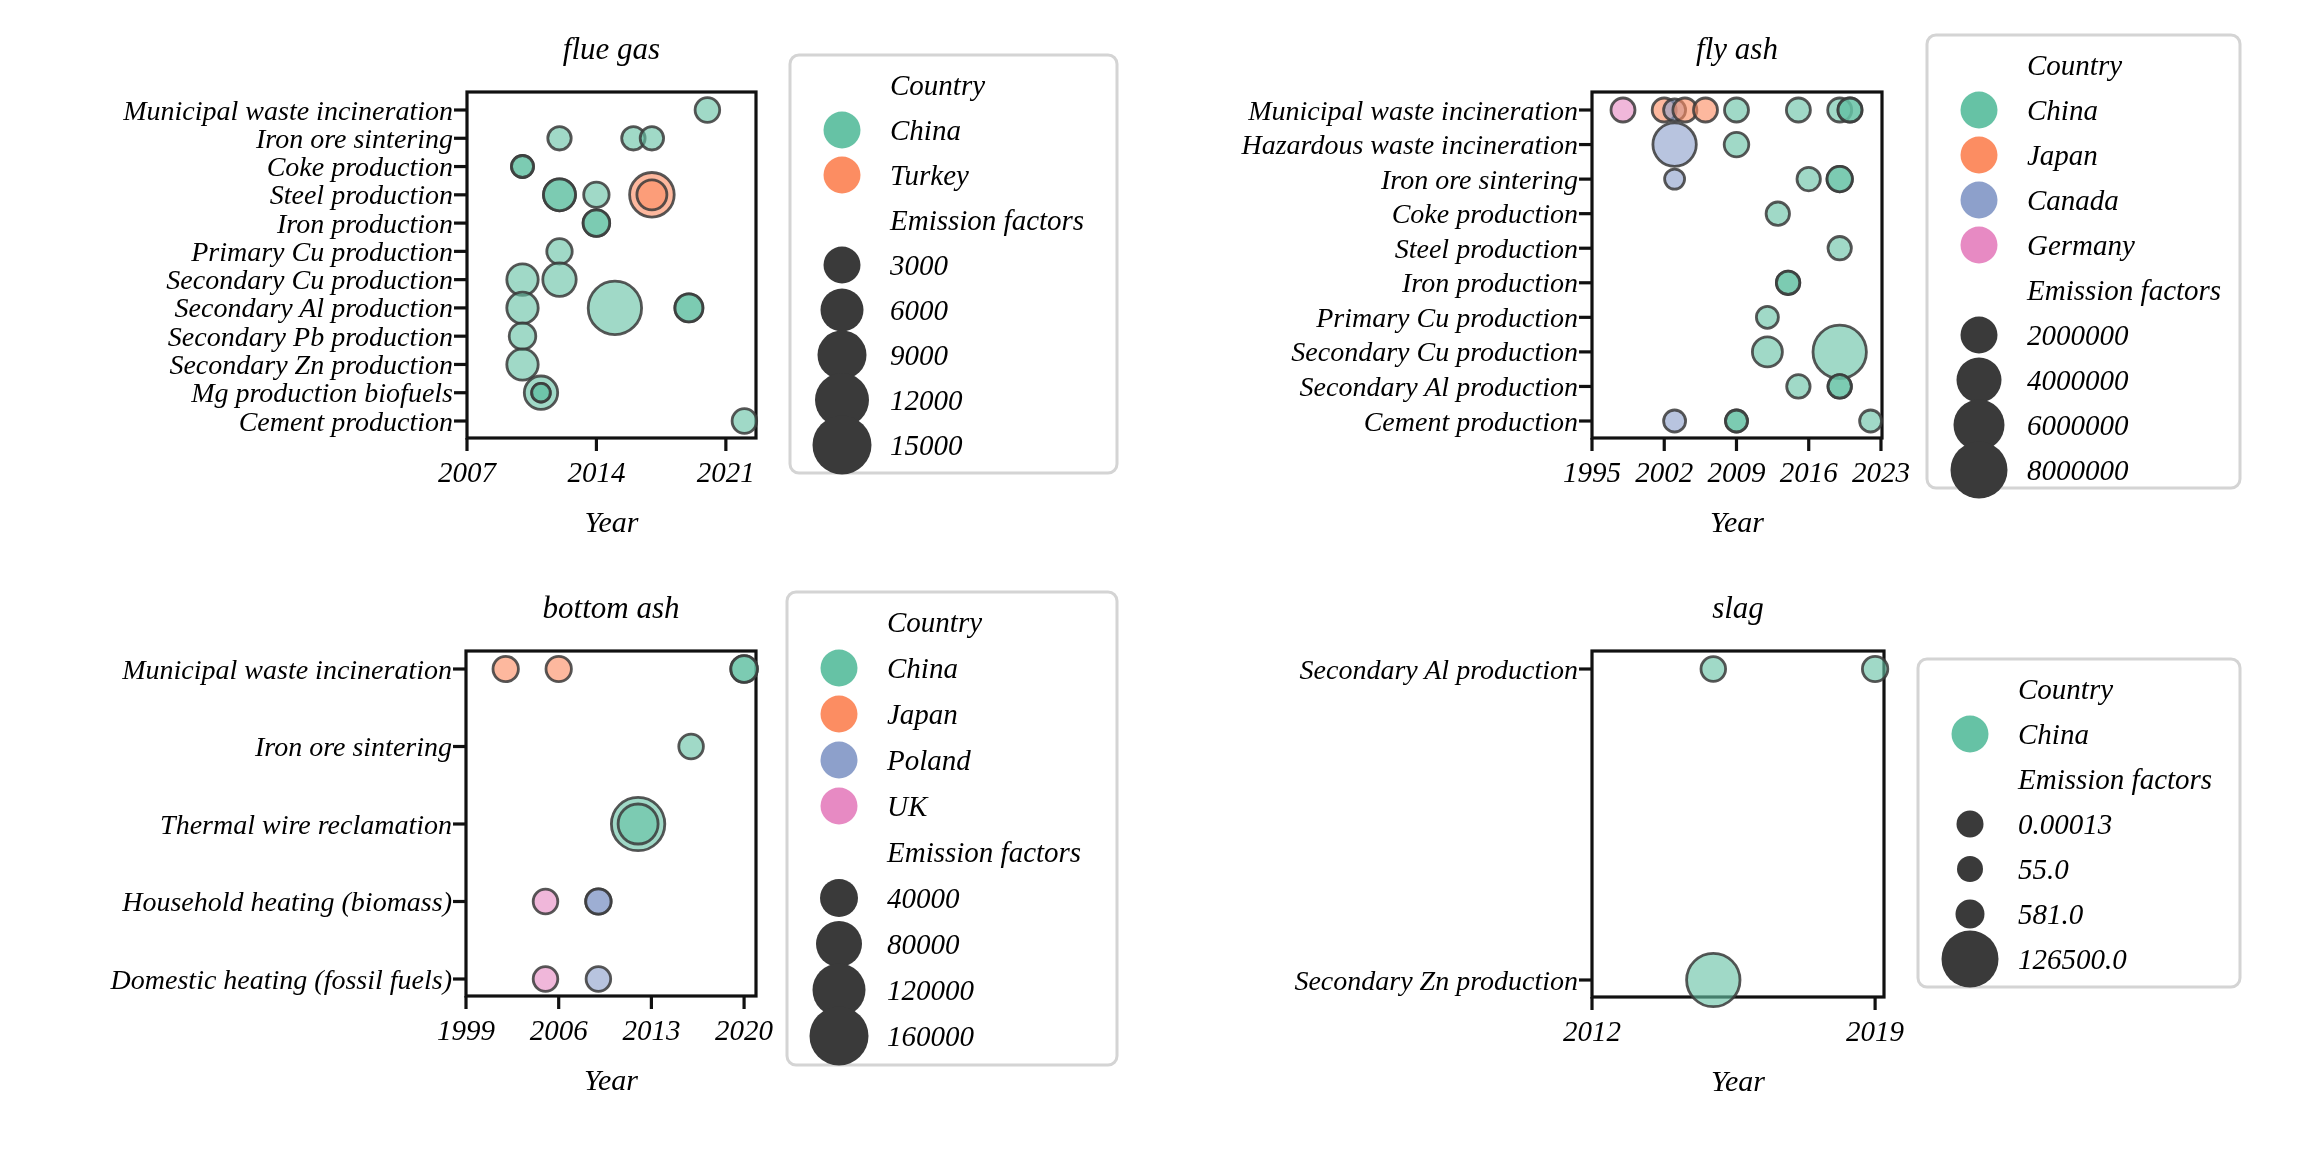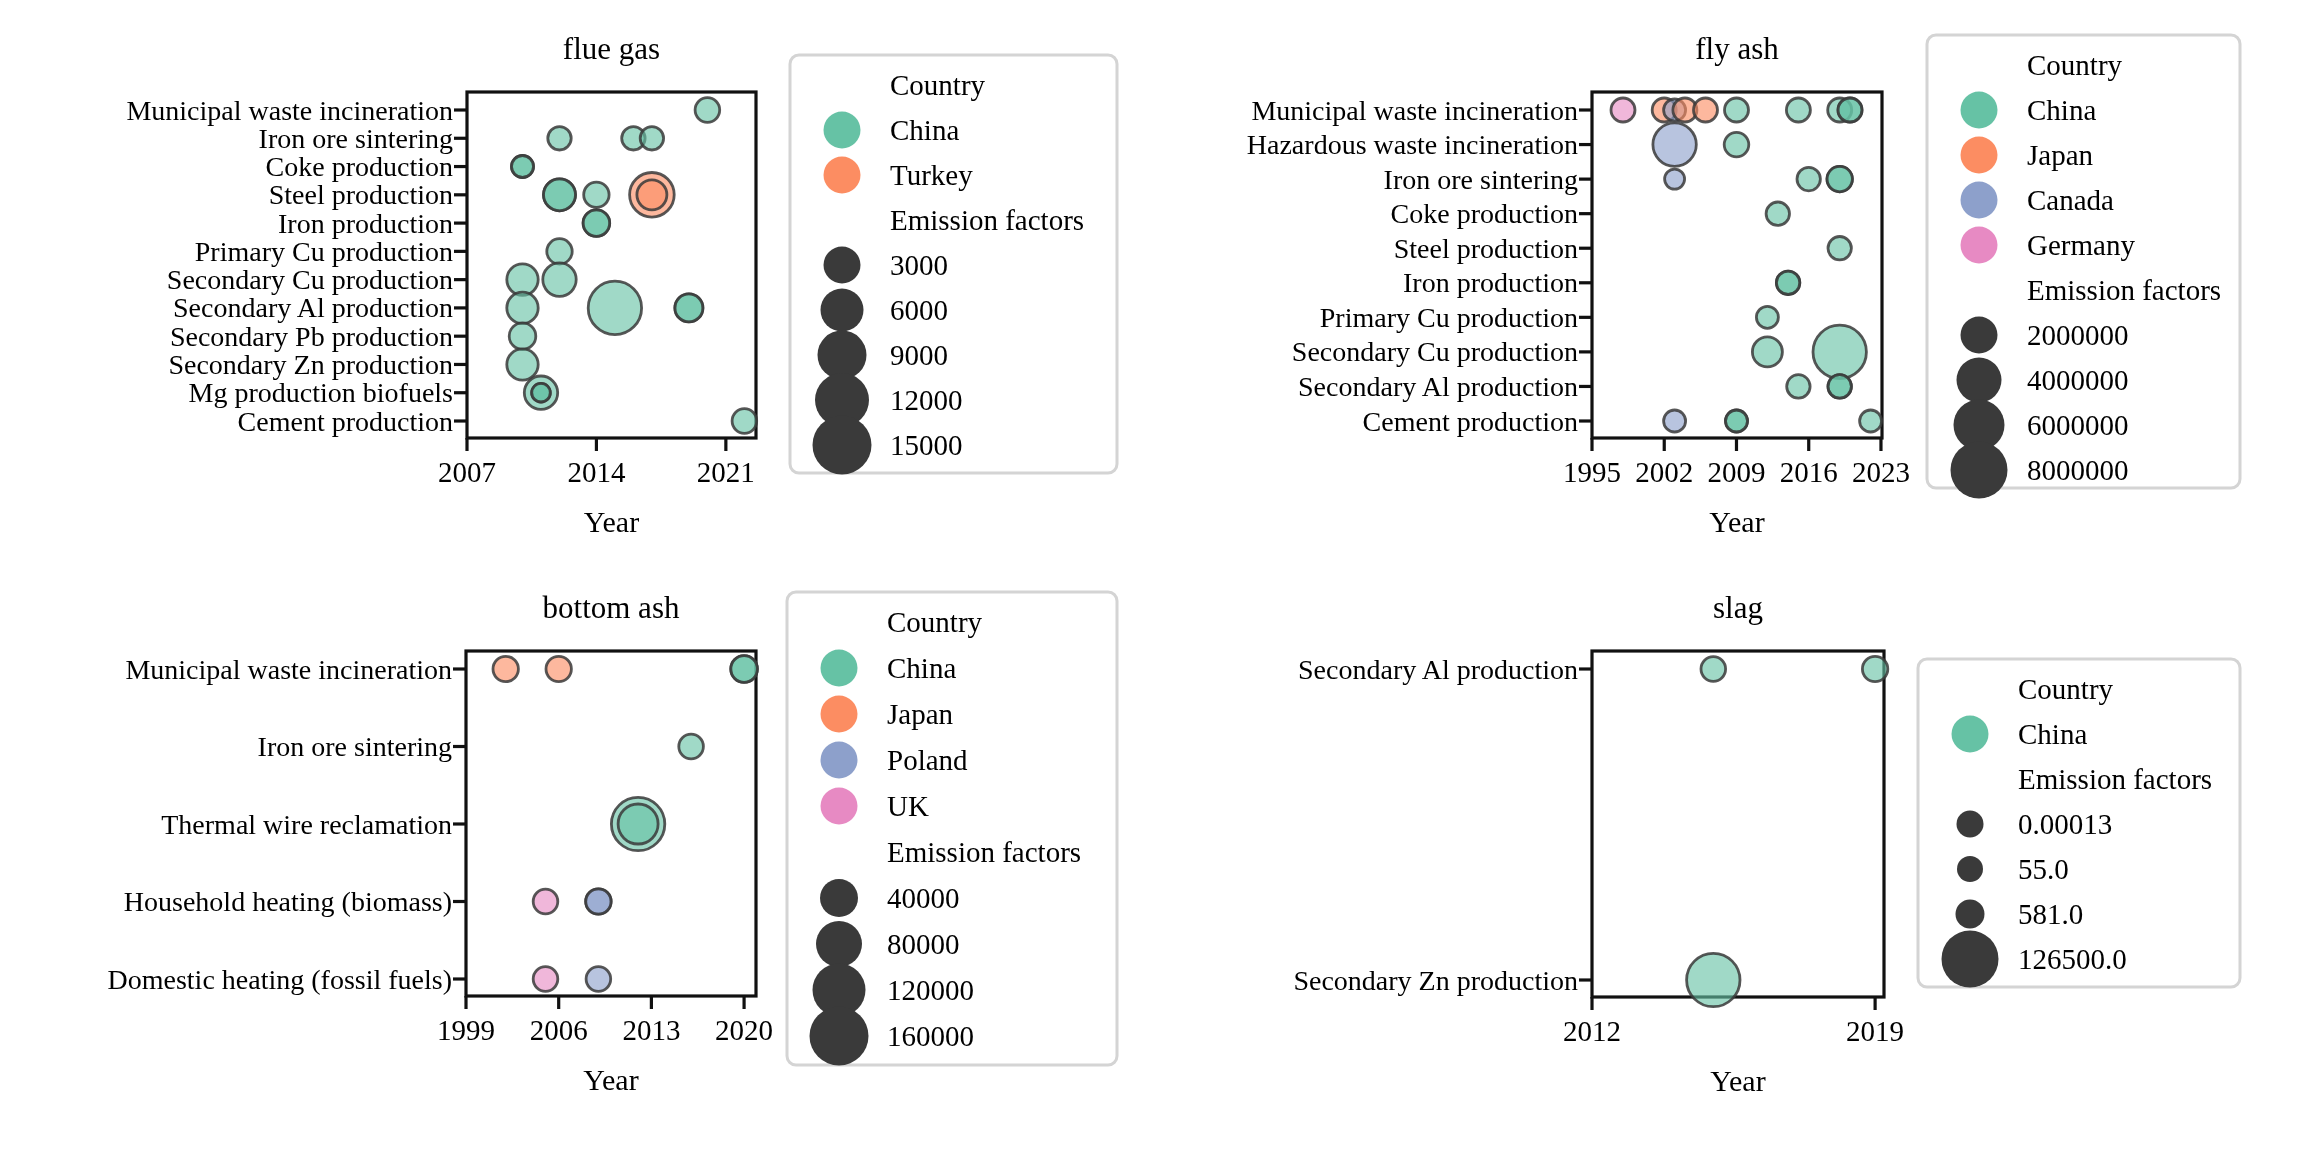--- a/index.html
+++ b/index.html
@@ -3,20 +3,21 @@
 <meta charset="utf-8">
 <style>
   html, body { margin: 0; padding: 0; background: #ffffff; }
   .canvas {
     position: relative;
     width: 2304px;
     height: 1152px;
     background: #ffffff;
     font-family: "Liberation Serif", "DejaVu Serif", serif;
     overflow: hidden;
+    font-style: italic;
   }
   svg text {
     font-family: "Liberation Serif", "DejaVu Serif", serif;
     fill: #000000;
   }
 </style>
 </head>
 <body>
 
 <div class="canvas">

